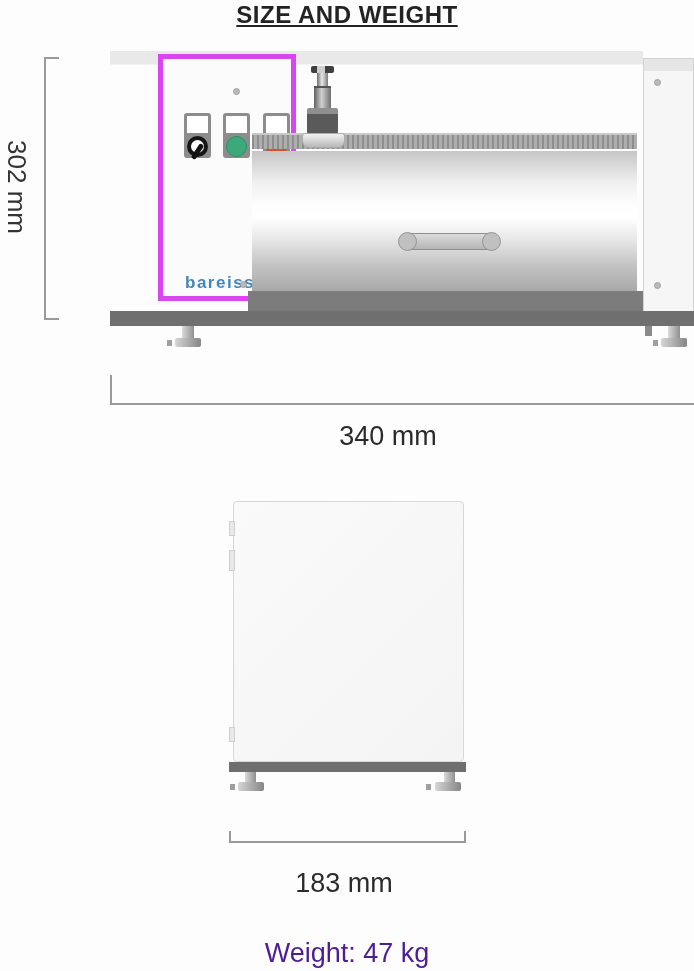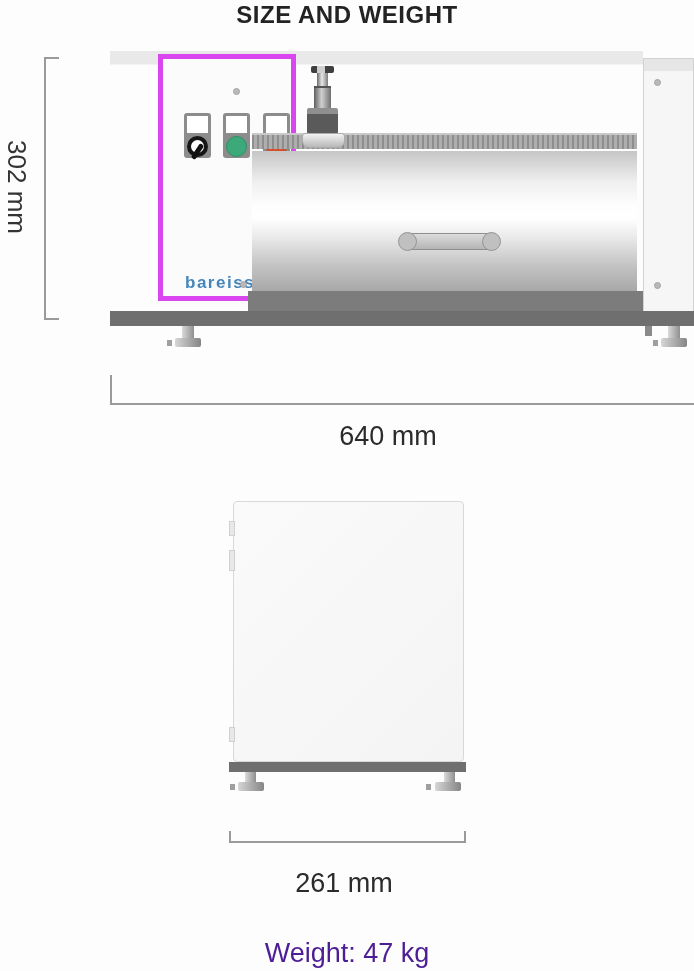--- a/index.html
+++ b/index.html
@@ -2,21 +2,21 @@
 <html><head>
 <meta charset="utf-8">
 <style>
   html,body{margin:0;padding:0;background:#ffffff;}
   .page{position:relative;width:694px;height:971px;background:#fdfdfd;overflow:hidden;
         font-family:"Liberation Sans",sans-serif;}
   .abs{position:absolute;}
 
   
   .title{left:0;top:1px;width:694px;text-align:center;font-size:24px;font-weight:bold;
-         color:#232323;letter-spacing:0.5px;}
+         color:#232323;letter-spacing:0.5px;text-decoration:underline;}
 
   
   .vdim-bracket{left:44px;top:57px;width:13px;height:259px;
                 border-left:2px solid #9a9a9a;border-top:2px solid #9a9a9a;border-bottom:2px solid #9a9a9a;}
   .vdim-label{left:-39px;top:171px;width:110px;height:32px;text-align:center;
               font-size:26px;color:#333;transform:rotate(90deg);}
   .hdim-bracket{left:110px;top:375px;width:582px;height:28px;
                 border-left:2px solid #9a9a9a;border-right:2px solid #9a9a9a;border-bottom:2px solid #9a9a9a;}
   .hdim-label{left:288px;top:421px;width:200px;text-align:center;font-size:27px;color:#2b2b2b;}
   .sdim-bracket{left:229px;top:831px;width:233px;height:10px;
@@ -152,34 +152,34 @@
     <div class="abs foot-stem f1s"></div>
     <div class="abs foot-pad f1p"></div>
     <div class="abs foot-nub f1n"></div>
     <div class="abs f3partial"></div>
     <div class="abs foot-stem f2s"></div>
     <div class="abs foot-pad f2p"></div>
     <div class="abs foot-nub f2n"></div>
   </div>
 
   <div class="abs hdim-bracket"></div>
-  <div class="abs hdim-label">640 mm</div>
+  <div class="abs hdim-label">340 mm</div>
 
   <div class="abs sideview">
     <div class="abs side-box"></div>
     <div class="abs hinge h1"></div>
     <div class="abs hinge h2"></div>
     <div class="abs hinge h3"></div>
     <div class="abs side-base"></div>
     <div class="abs s-stem sf1s"></div>
     <div class="abs s-pad sf1p"></div>
     <div class="abs s-nub sf1n"></div>
     <div class="abs s-stem sf2s"></div>
     <div class="abs s-pad sf2p"></div>
     <div class="abs s-nub sf2n"></div>
   </div>
 
   <div class="abs sdim-bracket"></div>
-  <div class="abs sdim-label">261 mm</div>
+  <div class="abs sdim-label">183 mm</div>
 
   <div class="abs weight-label">Weight: 47 kg</div>
 
 </div>
 
 </body></html>

